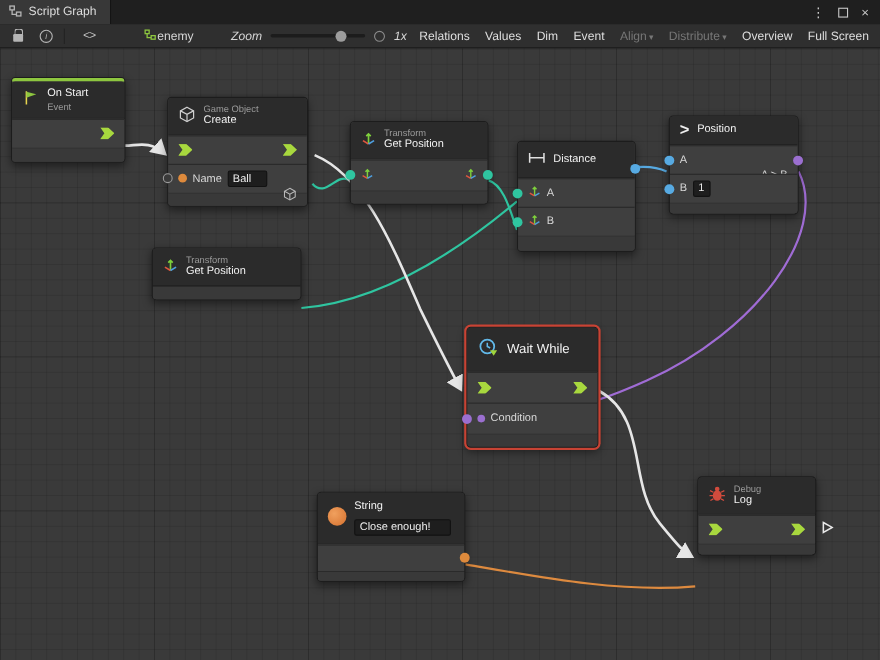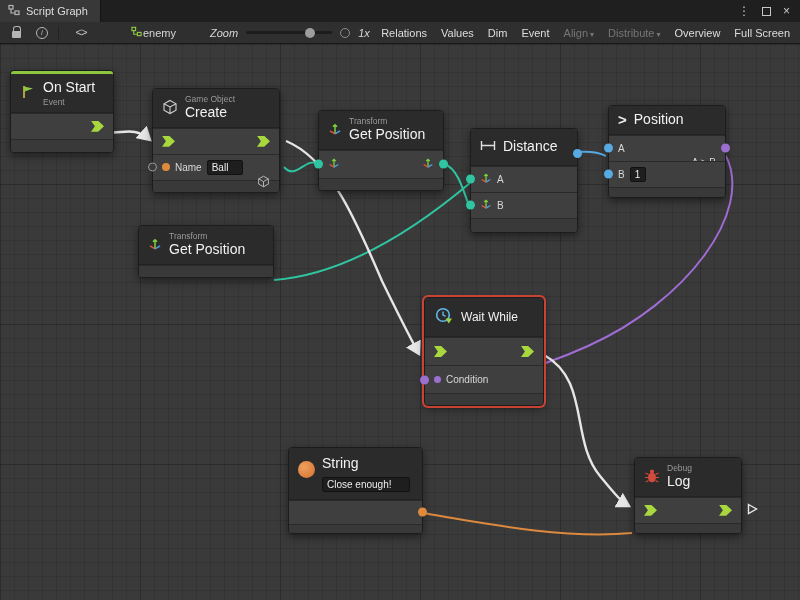--- a/index.html
+++ b/index.html
@@ -50,21 +50,21 @@
 
   
   .node { position:absolute; background:#3f3f3f; border:1px solid #1c1c1c; border-radius:4px;
     box-shadow:0 3px 8px rgba(0,0,0,0.45); color:#e2e2e2; font-size:11px; }
   .node.selected { box-shadow:0 0 0 2px #c84334, 0 3px 8px rgba(0,0,0,0.45); }
   .accent { height:3px; background:#8dc63f; border-radius:3px 3px 0 0; }
   .hdr { display:flex; align-items:center; gap:7px; padding:5px 9px; background:#2b2b2b;
     border-radius:3px 3px 0 0; border-bottom:1px solid #222; }
   .hdr-col { display:flex; flex-direction:column; justify-content:center; }
   .cat { font-size:8.5px; color:#9a9a9a; line-height:1.2; }
-  .ttl { font-size:14px; color:#f2f2f2; line-height:1.25; }
+  .ttl { font-size:10px; color:#f2f2f2; line-height:1.25; }
   .row { position:relative; display:flex; align-items:center; gap:5px; padding:0 9px;
     border-top:1px solid #2a2a2a; background:#3f3f3f; }
   .row:first-of-type { border-top:none; }
   .footer { border-top:1px solid #2a2a2a; background:#393939; border-radius:0 0 3px 3px; }
   .plabel { font-size:10px; color:#d8d8d8; }
   .push-right { margin-left:auto; display:flex; align-items:center; gap:5px;margin-top:28px; }
 
   .port { position:absolute; width:9px; height:9px; border-radius:50%; }
   .port.pleft { left:-5px; top:50%; transform:translateY(-50%); }
   .port.pright { right:-5px; top:50%; transform:translateY(-50%); }
@@ -367,21 +367,21 @@
       <span class="ctl-arrow"></span>
     </div>
     <div class="row" style="height:28px">
       <span class="port purple pleft"></span>
       <span class="dot purple" style="width:7px;height:7px"></span>
       <span class="plabel">Condition</span>
     </div>
     <div class="footer" style="height:12px"></div>
   </div>
 
-  <div class="node" style="left:634px; top:413px; width:108px;">
+  <div class="node" style="left:634px; top:389px; width:108px;">
     <div class="hdr">
       <span>
         <svg width="16" height="16" viewBox="0 0 16 16">
             <g stroke="#d14b3d" stroke-width="1.2" fill="none">
               <path d="M4.5 6.5 L1.5 5 M4.3 9.5 H1 M4.5 12.5 L1.8 14 M11.5 6.5 L14.5 5 M11.7 9.5 H15 M11.5 12.5 L14.2 14"></path>
             </g>
             <ellipse cx="8" cy="9.5" rx="4" ry="4.8" fill="#d14b3d"></ellipse>
             <circle cx="8" cy="3.6" r="2.1" fill="#d14b3d"></circle>
           </svg>
       </span>

